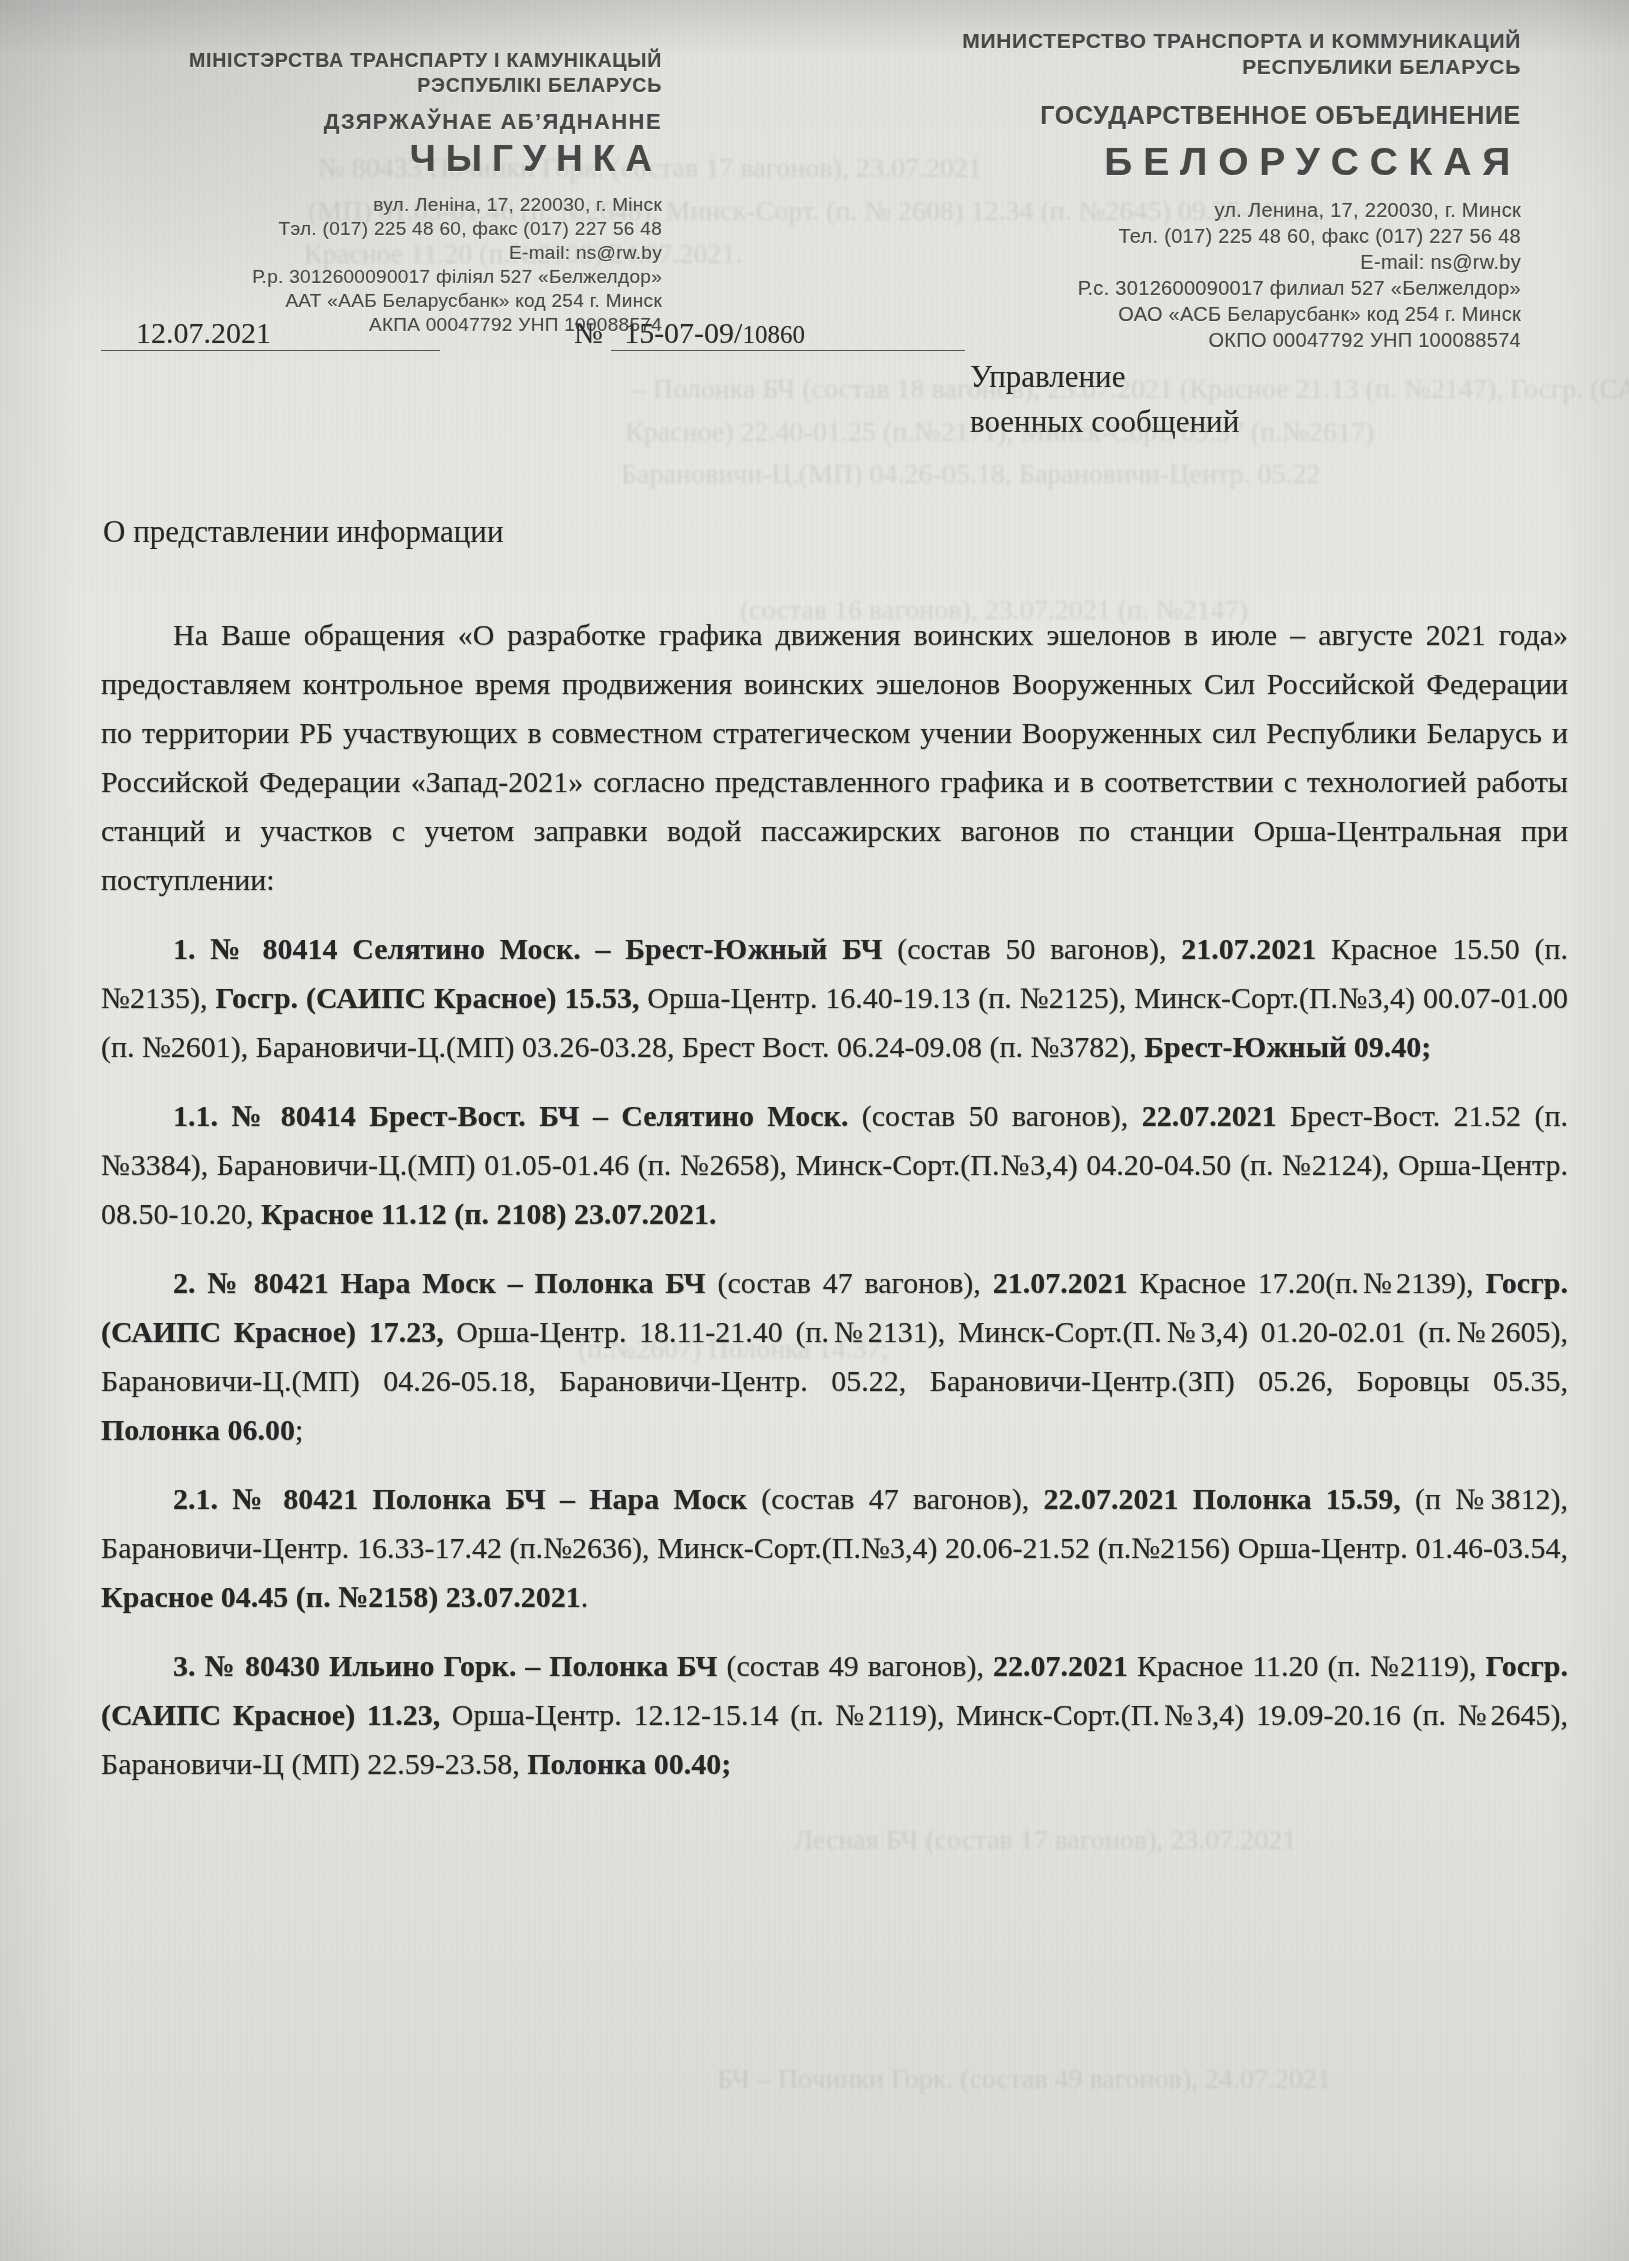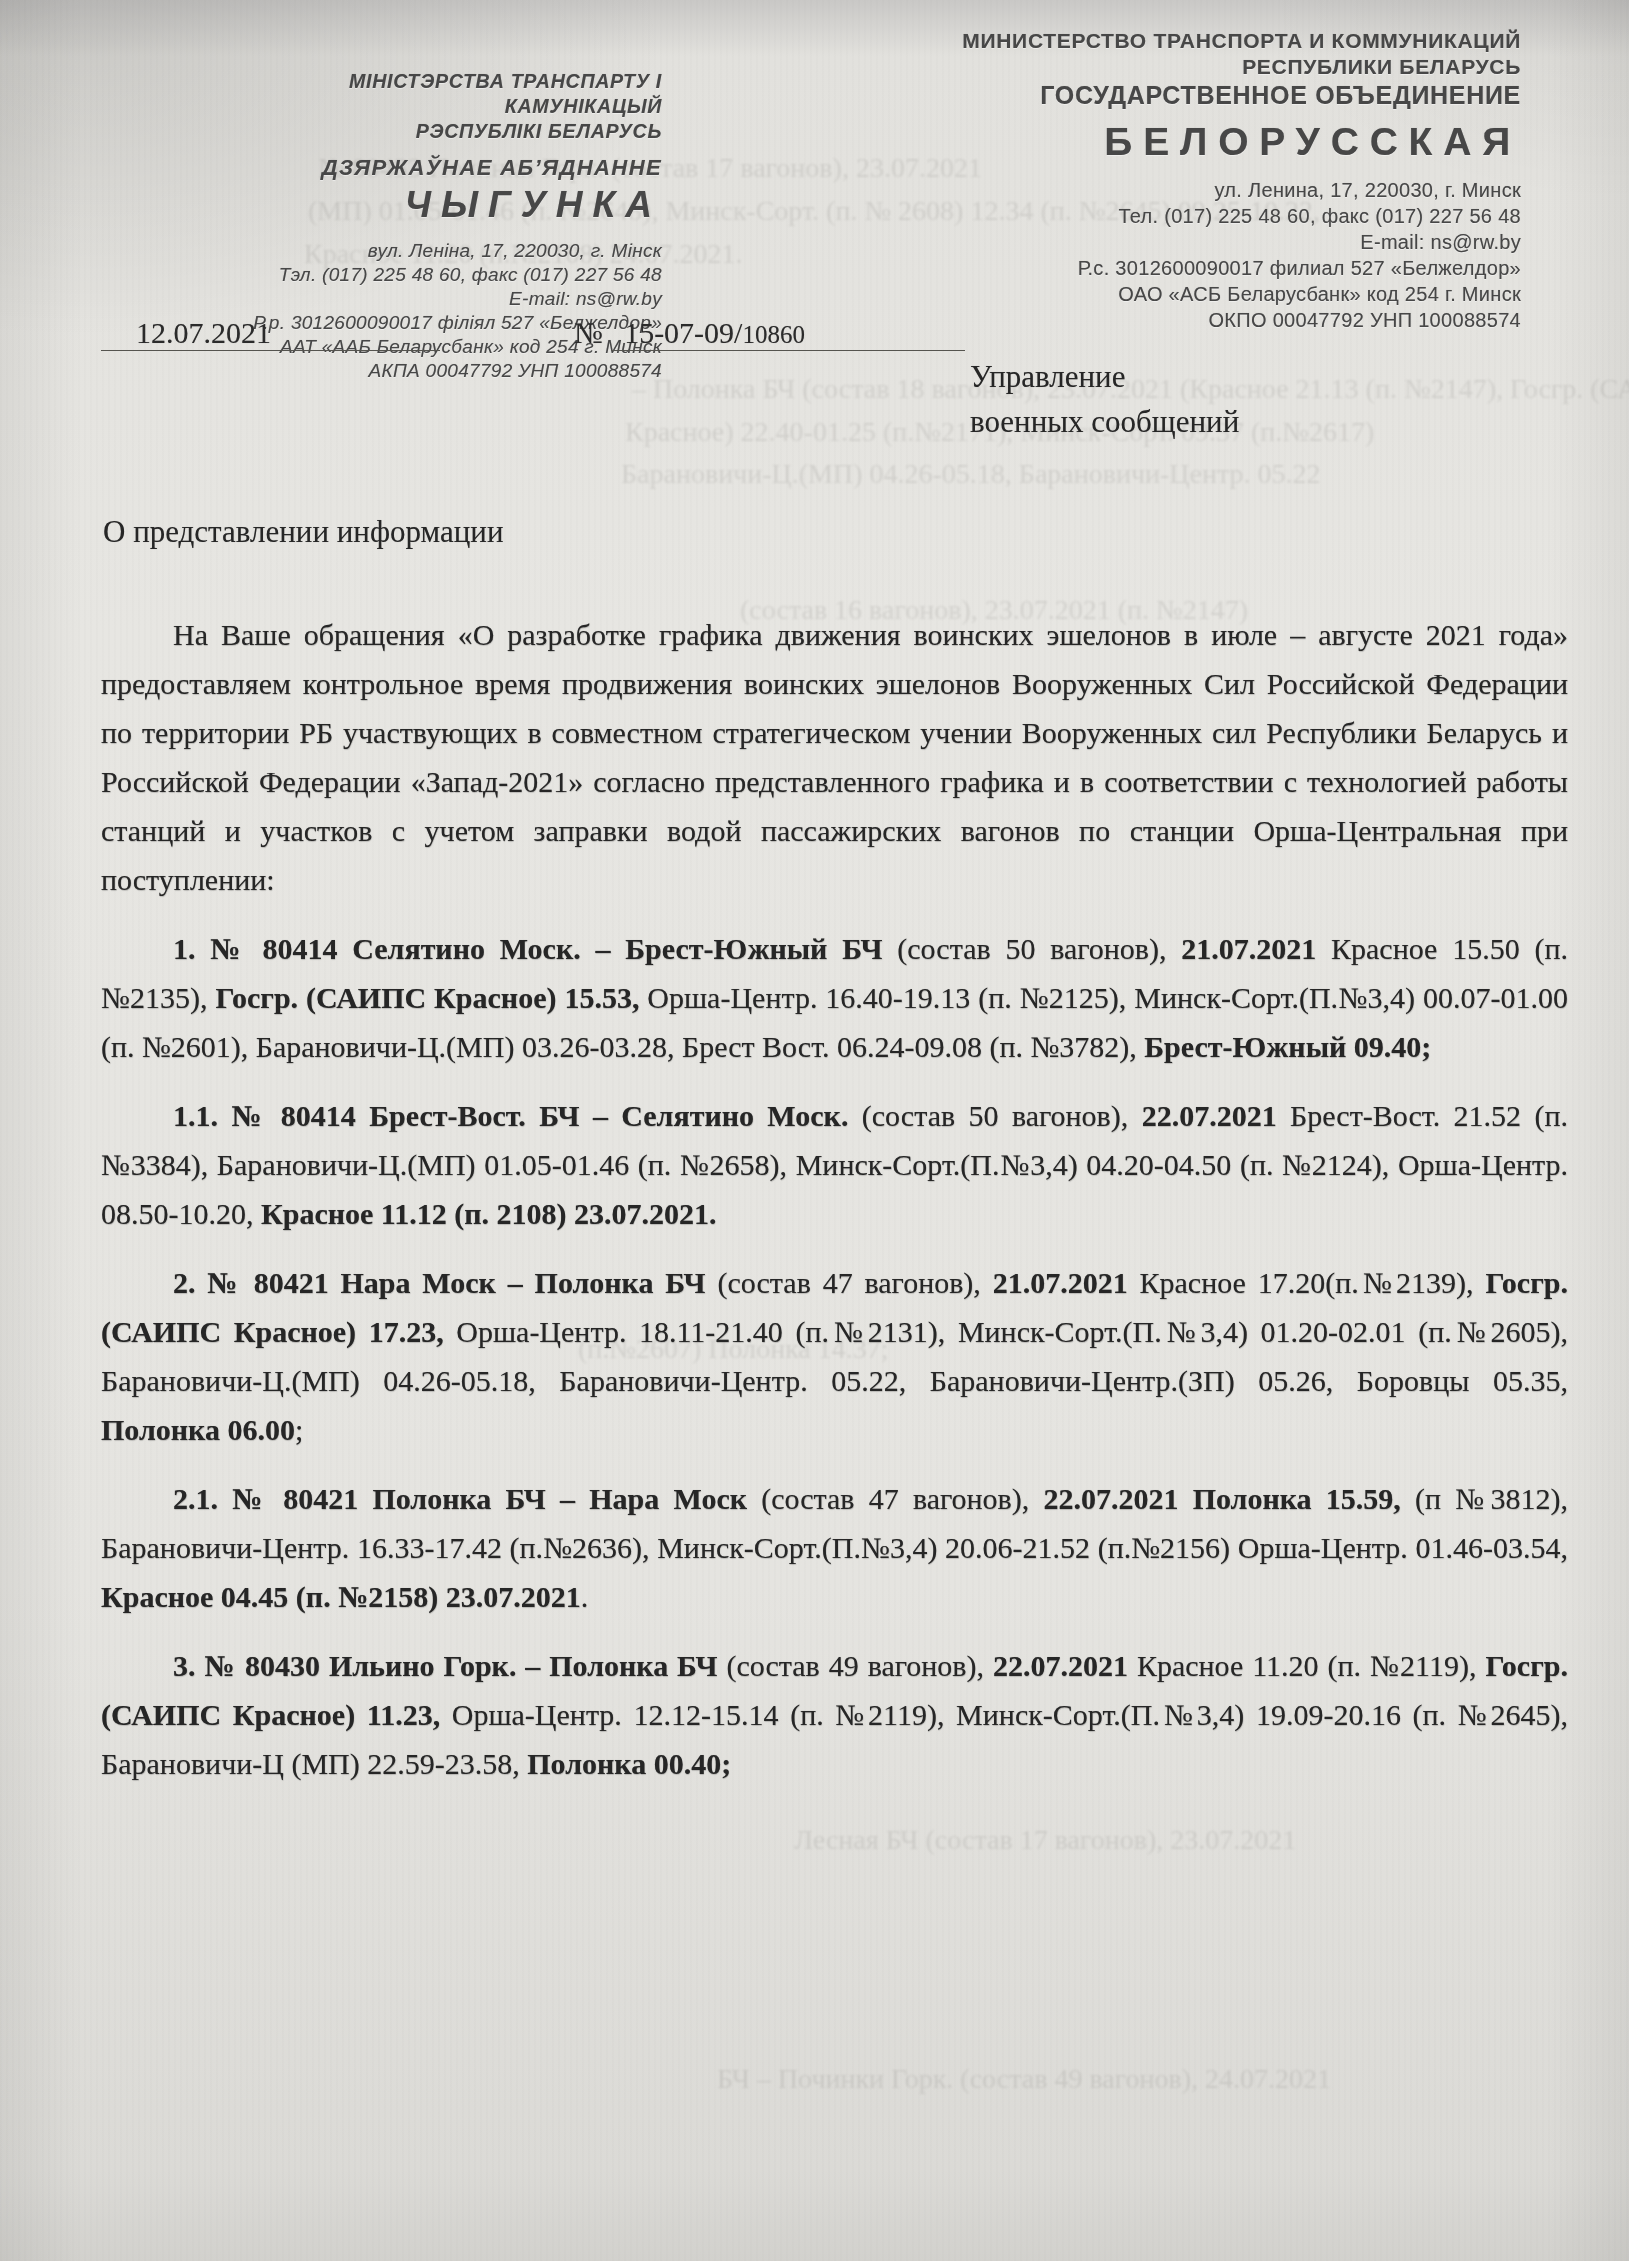--- a/index.html
+++ b/index.html
@@ -23,26 +23,26 @@
     font:28px "Liberation Serif", serif;
     color:#514f4b;opacity:.13;filter:blur(1.1px);
   }
   .bl0{left:318px;top:152px;} .bl1{left:308px;top:195px;} .bl2{left:304px;top:238px;}
   .bl3{left:632px;top:373px;} .bl4{left:625px;top:416px;} .bl5{left:621px;top:458px;}
   .bl6{left:740px;top:594px;} .bl7{left:578px;top:1333px;} .bl8{left:794px;top:1824px;}
   .bl9{left:717px;top:2063px;}
   
   .lh{position:absolute;text-align:right;font-family:"Liberation Sans", sans-serif;color:#474747;
       text-shadow:0 0.7px 0.7px rgba(255,255,255,.55), 0 0 0.7px rgba(0,0,0,.35);}
-  .lh-left{left:189px;top:69px;width:473px;font-style:italic;}
+  .lh-left{left:189px;top:48px;width:473px;}
   .lh-right{left:777px;top:28px;width:744px;}
   .lh .caps{font-weight:bold;font-size:19.6px;line-height:25px;letter-spacing:0.7px;}
   .lh-right .caps{font-size:21px;line-height:26px;}
   .lh .assoc{font-weight:bold;font-size:22px;line-height:28px;letter-spacing:1.4px;margin-top:9.5px;}
-  .lh-right .assoc{font-size:25px;line-height:31px;letter-spacing:0.7px;margin-top:0;}
+  .lh-right .assoc{font-size:25px;line-height:31px;letter-spacing:0.7px;margin-top:20px;}
   .lh .brand{font-weight:bold;font-size:37px;line-height:45px;letter-spacing:10px;}
   .lh-right .brand{font-size:39px;line-height:47px;letter-spacing:10.8px;}
   .lh .brand2{font-weight:bold;font-size:37px;line-height:45px;letter-spacing:10px;}
   .lh-right .brand2{font-size:39px;line-height:47px;letter-spacing:5.4px;}
   .lh .brand{margin-top:6.8px;}
   .lh .addr{font-size:19px;line-height:24px;letter-spacing:0.3px;}
   .lh-right .addr{font-size:20px;line-height:26px;}
   .lh .addr.first{margin-top:12px;}
   
   .refs{position:absolute;left:101px;top:316px;font-size:30px;color:#2b2b2b;

